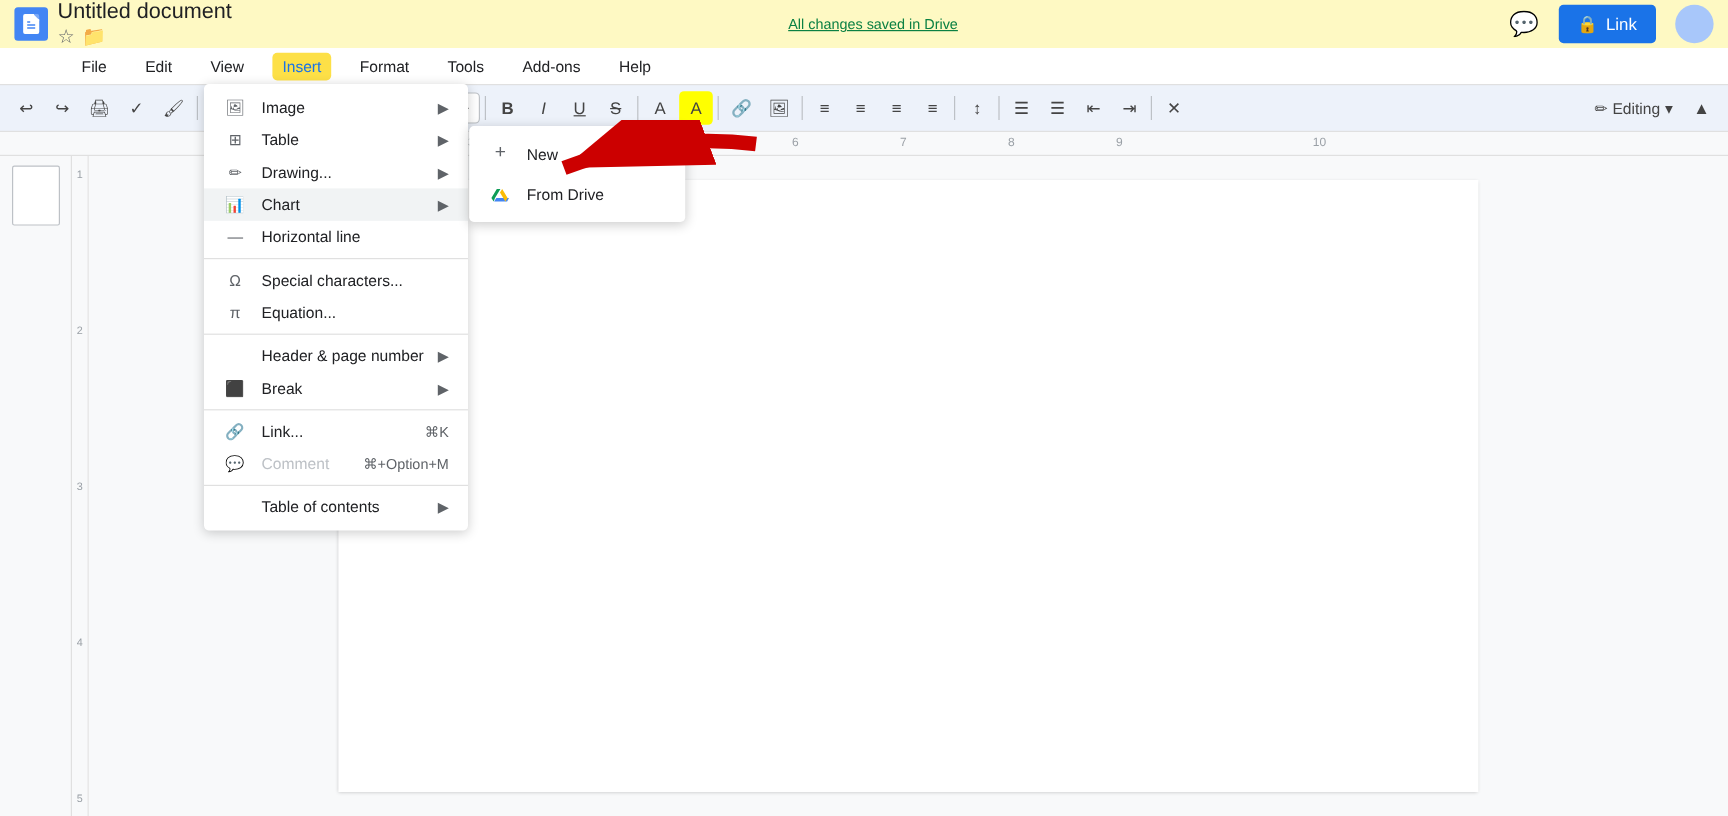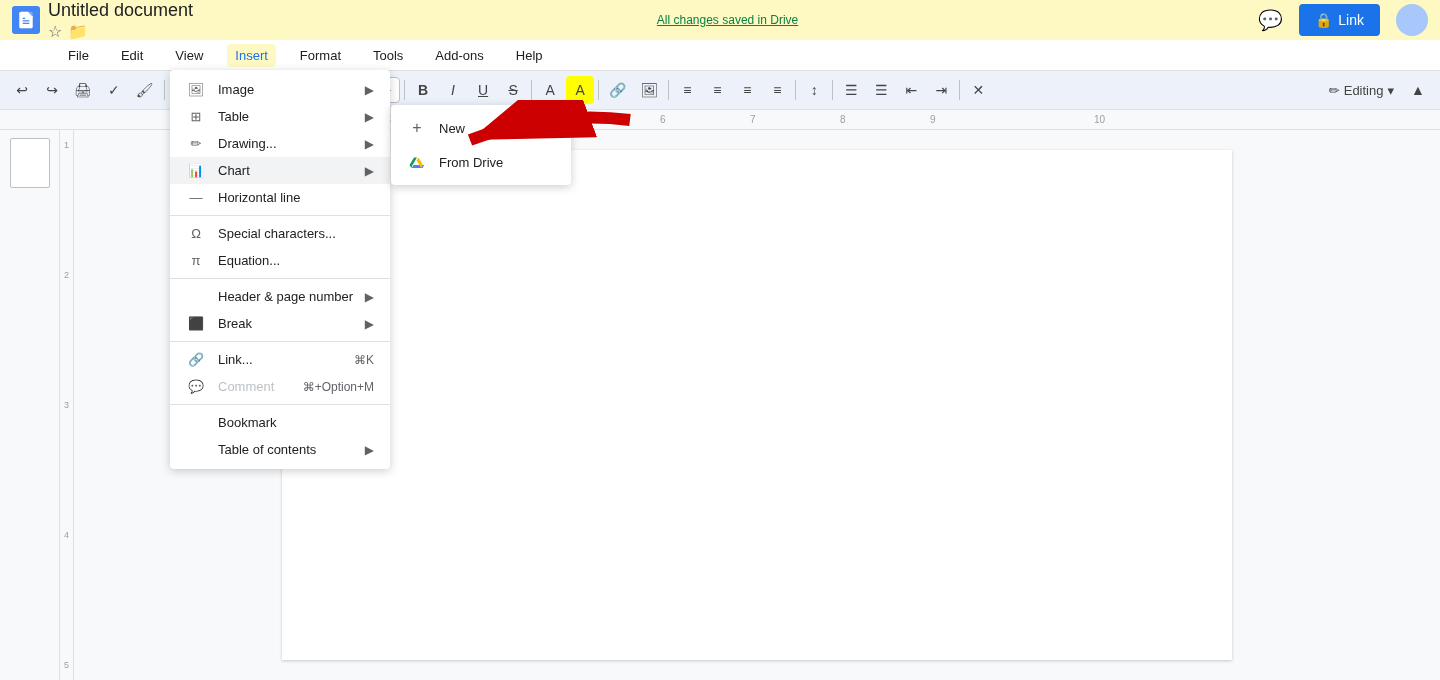--- a/index.html
+++ b/index.html
@@ -25,21 +25,21 @@
     .avatar { width: 32px; height: 32px; border-radius: 50%; background: #a8c7fa; overflow: hidden; margin-left: 8px; }
 
     
     .menu-bar {
       display: flex; align-items: center; padding: 0 60px; background: #fff;
       height: 30px; gap: 16px;
     }
     .menu-item {
       padding: 4px 8px; cursor: pointer; border-radius: 4px; color: #202124; font-size: 13px;
     }
-    .menu-item.active { background: #fef9c3; color: #1a73e8; }
+    .menu-item.active { background: #fde047; color: #1a73e8; }
     .saved-text { color: #0b8043; font-size: 12px; text-decoration: underline; cursor: pointer; margin-left: 4px; }
 
     
     .toolbar {
       display: flex; align-items: center; padding: 4px 8px; background: #edf2fa;
       height: 40px; gap: 2px; border-top: 1px solid #e0e0e0; border-bottom: 1px solid #e0e0e0;
     }
     .tb-btn {
       padding: 4px 6px; border-radius: 4px; cursor: pointer; color: #444;
       display: flex; align-items: center; justify-content: center; font-size: 14px;
@@ -304,24 +304,20 @@
     <span class="menu-row-shortcut">⌘K</span>
   </div>
 
   <div class="menu-row disabled">
     <span class="menu-row-icon">💬</span>
     <span class="menu-row-label">Comment</span>
     <span class="menu-row-shortcut">⌘+Option+M</span>
   </div>
   <div class="menu-separator"></div>
 
-  <div class="menu-row">
-    <span class="menu-row-icon"></span>
-    <span class="menu-row-label">Bookmark</span>
-  </div>
 
   <div class="menu-row">
     <span class="menu-row-icon"></span>
     <span class="menu-row-label">Table of contents</span>
     <span class="menu-row-arrow">▶</span>
   </div>
 </div>
 
 <div class="submenu">
 

